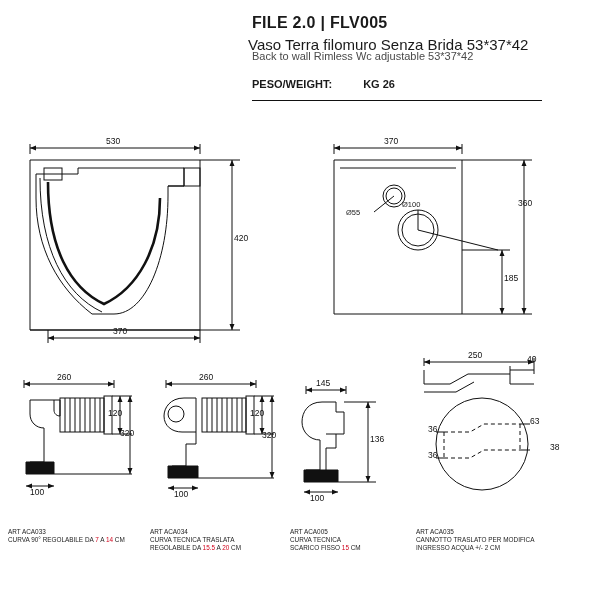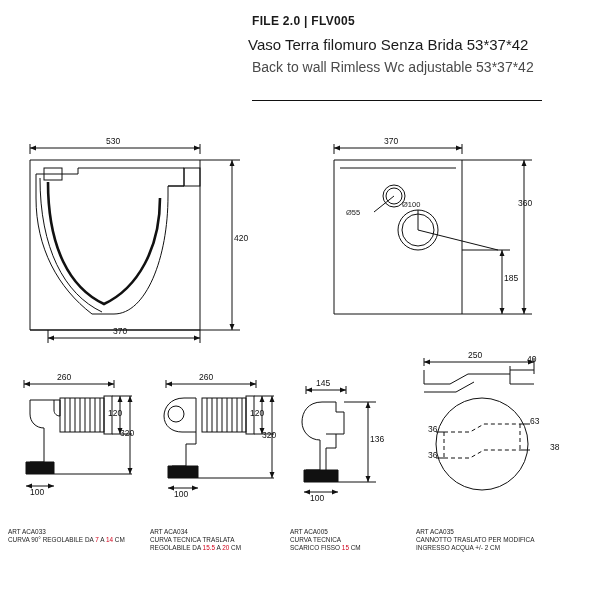--- a/index.html
+++ b/index.html
@@ -10,41 +10,45 @@
     color:#1a1a1a;
     position:relative;
     overflow:hidden;
   }
   .sheet{position:absolute;left:0;top:0;width:600px;height:600px;}
   .abs{position:absolute;}
 
   
   .title{
     left:252px;top:14px;
-    font-size:12px;font-weight:bold;letter-spacing:.3px;
+    font-size:16px;font-weight:bold;letter-spacing:.3px;
   }
   .subtitle1{left:248px;top:36px;font-size:15px;}
-  .subtitle2{left:252px;top:50px;font-size:14px;color:#4a4a4a;margin-top:9px;}
+  .subtitle2{left:252px;top:50px;font-size:11px;color:#4a4a4a;}
   .weight-row{left:252px;top:78px;font-size:11px;font-weight:bold;}
   .weight-row .kg{margin-left:28px;}
   .hdr-rule{left:252px;top:100px;width:290px;height:1px;background:#111;}
   .dim{color:#111;font-size:8.5px;}
   .lbl{font-size:7.5px;}
   .note{font-size:6.4px;line-height:1.25;}
   .red{color:#d0021b;}
   svg{display:block;overflow:visible;}
 </style>
 </head>
 <body>
 
 <div class="sheet">
 
   <div class="abs title">FILE 2.0 | FLV005</div>
   <div class="abs subtitle1">Vaso Terra filomuro Senza Brida  53*37*42</div>
   <div class="abs subtitle2">Back to wall Rimless Wc adjustable  53*37*42</div>
+  <div class="abs weight-row">
+    <span>PESO/WEIGHT:</span>
+    <span class="kg">KG 26</span>
+  </div>
   <div class="abs hdr-rule"></div>
 
   <div class="abs" style="left:18px;top:138px;width:230px;height:200px;">
     <svg width="230" height="200" viewBox="0 0 230 200" fill="none" stroke="#111" stroke-width="1">
 
       <line x1="12" y1="10" x2="182" y2="10"></line>
       <path d="M12 10 l6 -2.5 v5 z" fill="#111" stroke="none"></path>
       <path d="M182 10 l-6 -2.5 v5 z" fill="#111" stroke="none"></path>
       <line x1="12" y1="6" x2="12" y2="16"></line>
       <line x1="182" y1="6" x2="182" y2="16"></line>

